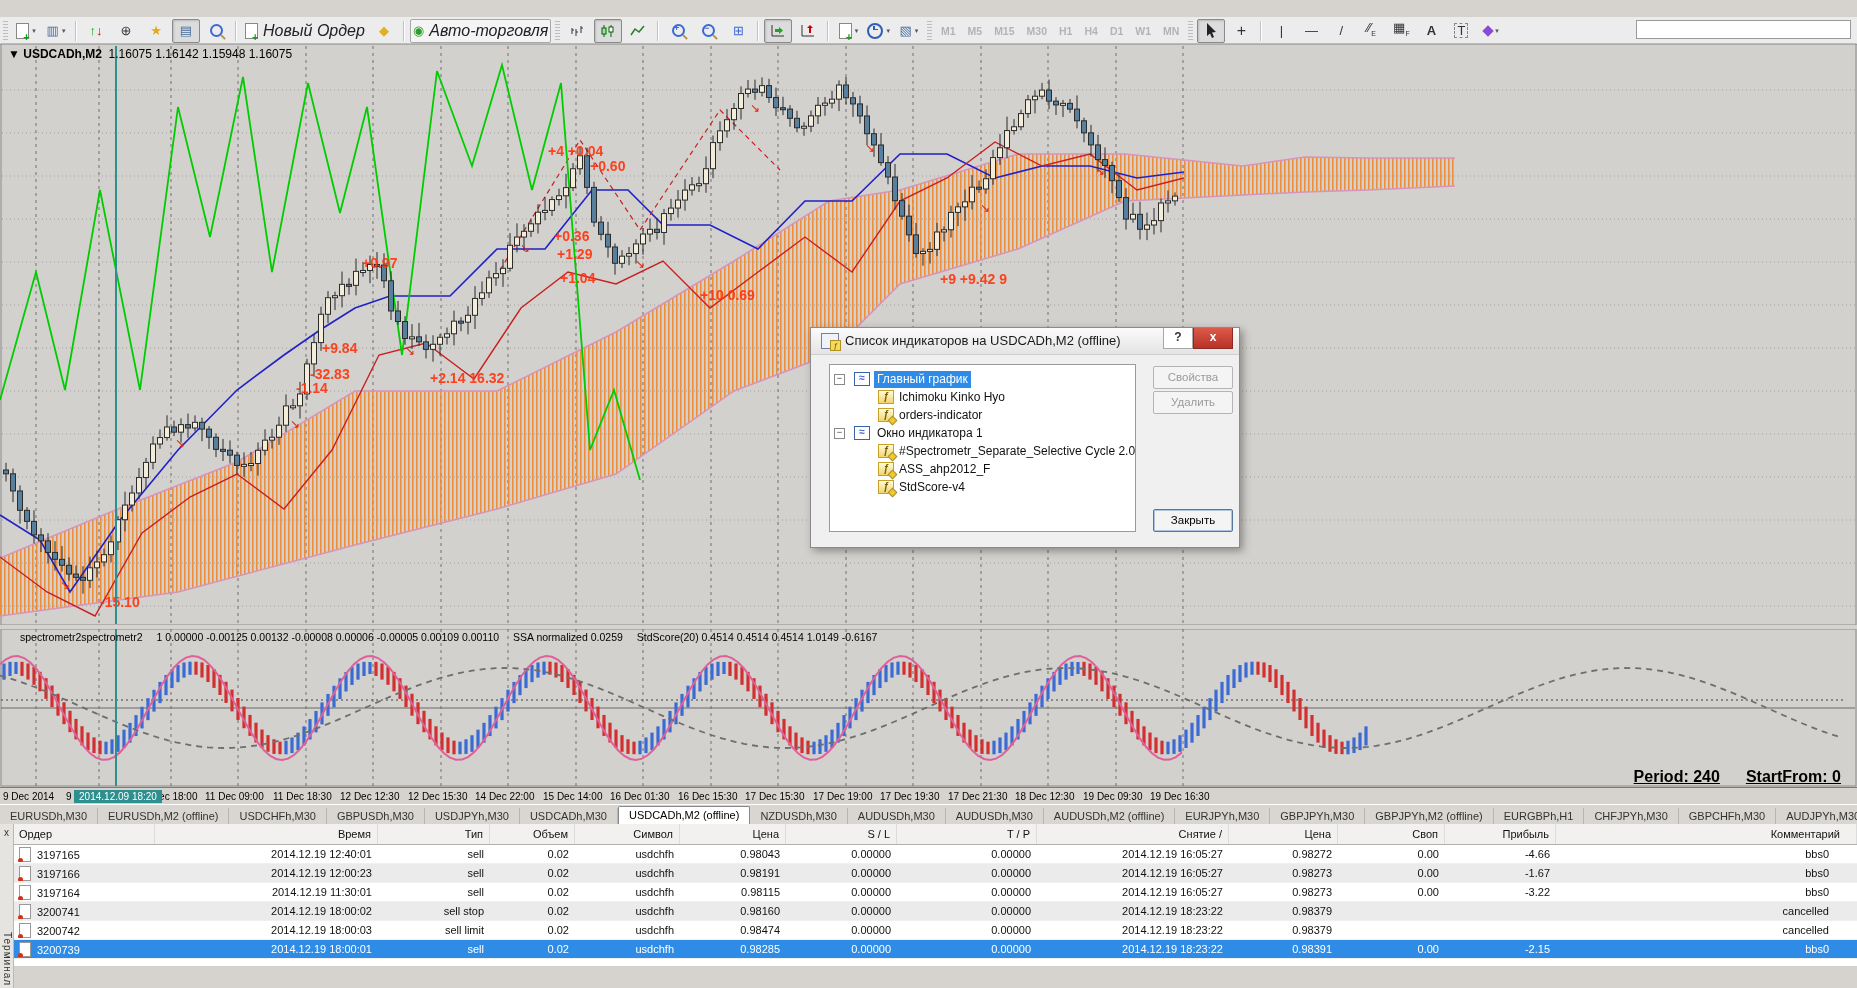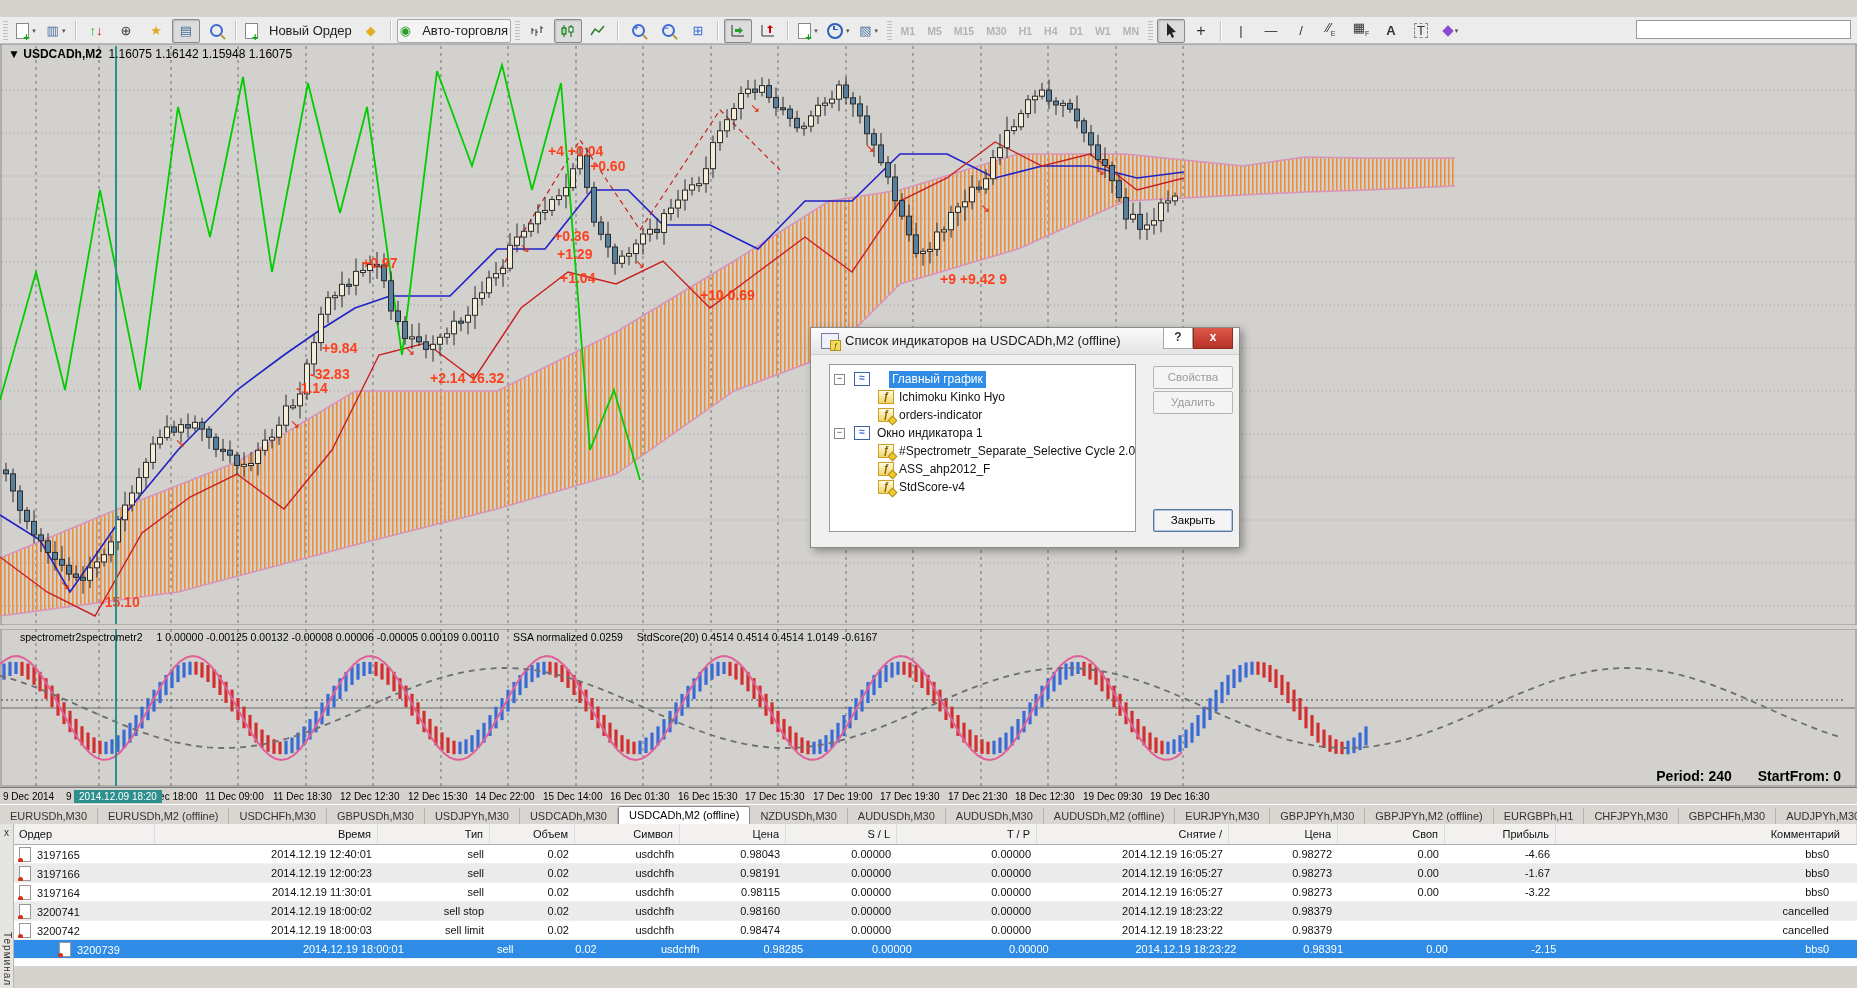--- a/index.html
+++ b/index.html
@@ -12,21 +12,21 @@
   #appicon .c1,#appicon .c2{position:absolute;width:4px;border:1px solid #4a6f9e;background:#cfe0f2;top:2px;}
   #appicon .c1{left:2px;height:8px;} #appicon .c2{left:9px;height:6px;top:4px;background:#e8b84a;border-color:#9e7a2a;}
   .menu-item{padding:2px 9px;color:#8f8f8f;font-size:11.5px;}
   
   #toolbar{position:absolute;left:0;top:17px;width:100%;height:27px;background:#ececec;
            border-bottom:1px solid #9e9e9e;display:flex;align-items:center;}
   .tb{height:22px;min-width:22px;display:inline-flex;align-items:center;justify-content:center;
       margin:0 1px;border:1px solid transparent;border-radius:2px;padding:0 2px;position:relative;}
   .tb.pressed{border:1px solid #8a8a8a;background:#dcdcdc;box-shadow:inset 1px 1px 2px rgba(0,0,0,.15);}
   .tb.boxed{border:1px solid #a8a8a8;background:#f4f4f4;}
-  .tb .lbl{margin-left:11px;font-size:13px;color:#222;}
+  .tb .lbl{margin-left:5px;font-size:16px;color:#222;font-style:italic;}
   .caret{font-size:7px;color:#555;margin-left:3px;}
   .sep{width:1px;height:20px;background:#c2c2c2;border-right:1px solid #fff;margin:0 4px;}
   .grip{width:5px;height:20px;margin:0 3px;background:repeating-linear-gradient(180deg,#bdbdbd 0 1px,transparent 1px 3px);}
   .tfbtn{color:#b3b3b3;font-weight:bold;font-size:10.5px;padding:0 6px;}
   .gi{font-size:13px;line-height:13px;}
   .doc-ic{width:11px;height:14px;background:#fff;border:1px solid #888;position:relative;}
   .doc-ic i{position:absolute;right:-4px;bottom:-4px;width:9px;height:9px;color:#0a0;font-weight:bold;
             font-style:normal;font-size:11px;line-height:9px;}
   .mag{width:9px;height:9px;border:2px solid #3a6ad4;border-radius:50%;position:relative;display:inline-block;}
   .mag:after{content:"";position:absolute;width:6px;height:2px;background:#b8923a;right:-5px;bottom:-3px;transform:rotate(45deg);}
@@ -38,21 +38,21 @@
   #search-box{position:absolute;right:6px;top:3px;width:205px;height:17px;border:1px solid #9a9a9a;
               background:#fff;font-size:11px;padding:0 4px;}
   
   #chart-title{position:absolute;left:8px;top:47px;font-size:12px;color:#000;z-index:5;}
   #chart-title b{font-weight:bold;}
   svg{position:absolute;left:0;}
   #svg-main{top:0;z-index:1;}
   #svg-ind{top:629px;z-index:1;}
   #ind-text{position:absolute;left:20px;top:631px;z-index:5;font-size:10.5px;color:#000;white-space:nowrap;}
   #ind-text span{margin-right:14px;}
-  #period-info{position:absolute;right:16px;top:768px;z-index:5;font-size:14px;font-weight:bold;color:#000;}
+  #period-info{position:absolute;right:16px;top:768px;z-index:5;font-size:16px;font-weight:bold;color:#000;text-decoration:underline;}
   #period-info span{margin-left:26px;}
   
   #time-axis{position:absolute;left:0;top:787px;width:100%;height:17px;background:#d6d3ce;
              border-top:1px solid #7a7a7a;z-index:4;}
   .axis-lbl{position:absolute;top:3px;font-size:10px;color:#000;white-space:nowrap;}
   #cursor-timebox{position:absolute;left:74px;top:2px;width:88px;height:13px;background:#2e8f8f;color:#fff;
                   font-size:10px;text-align:center;line-height:13px;z-index:6;}
   
   #tabbar{position:absolute;left:0;top:804px;width:100%;height:20px;background:#d9d6d1;
           border-top:1px solid #fff;border-bottom:1px solid #9e9e9e;display:flex;align-items:flex-end;z-index:4;}
@@ -64,21 +64,21 @@
   #term-strip{position:absolute;left:0;top:824px;width:13px;height:164px;background:#e6e4e0;
               border-right:1px solid #b8b8b8;z-index:5;}
   #term-close{position:absolute;left:1px;top:3px;width:11px;height:12px;font-size:10px;line-height:11px;
               text-align:center;color:#333;}
   #term-strip .vlabel{position:absolute;left:0;bottom:2px;width:13px;writing-mode:vertical-rl;
               font-size:10px;color:#333;letter-spacing:1px;}
   .thead{display:flex;height:20px;background:#f2f1ef;border-bottom:1px solid #b0b0b0;align-items:center;}
   .thead .cell{border-right:1px solid #dcdcdc;height:100%;line-height:20px;}
   .trow{display:flex;height:18px;align-items:center;border-bottom:1px solid #f0f0f0;}
   .trow.alt{background:#ebebeb;}
-  .trow.sel{background:#2e8ce6;color:#fff;padding-left:40px;}
+  .trow.sel{background:#2e8ce6;color:#fff;}
   .cell{box-sizing:border-box;padding:0 6px;white-space:nowrap;overflow:hidden;font-size:11px;}
   .cell.r{text-align:right;}
   .ord-ic{display:inline-block;width:10px;height:13px;background:#fff;border:1px solid #999;position:relative;
           vertical-align:-3px;margin-right:6px;}
   .ord-ic:after{content:"";position:absolute;left:-2px;bottom:-2px;width:5px;height:5px;border-radius:50%;background:#d43214;}
   
   #statusbar{position:absolute;left:0;top:966px;width:100%;height:22px;background:#eaeaea;
              border-top:1px solid #9a9a9a;z-index:6;font-weight:bold;font-size:11px;}
   #status-icon{position:absolute;left:18px;top:5px;width:10px;height:10px;border-radius:50%;
                border:1px solid #8a8a8a;background:#d8d8d8;}
@@ -1097,21 +1097,21 @@
     <div id="dlg-title">
       <span id="dlg-ic"></span>
       <span class="txt">Список индикаторов на USDCADh,M2 (offline)</span>
       <span id="dlg-help">?</span>
       <span id="dlg-x">x</span>
     </div>
     <div id="dlg-tree">
         <div class="tree-row sel">
           <span class="expander">−</span>
           <span class="ico win" style="left: 24px;">≈</span>
-          <span class="tl" style="left: 44px; margin-left: 15px;">Главный график</span>
+          <span class="tl" style="left: 44px;">Главный график</span>
         </div>
         <div class="tree-row">
           <span class="ico f" style="left: 48px;">ƒ</span>
           <span class="tl" style="left: 66px;">Ichimoku Kinko Hyo</span>
         </div>
         <div class="tree-row">
           <span class="ico fc" style="left: 48px;">ƒ</span>
           <span class="tl" style="left: 66px;">orders-indicator</span>
         </div>
         <div class="tree-row">

